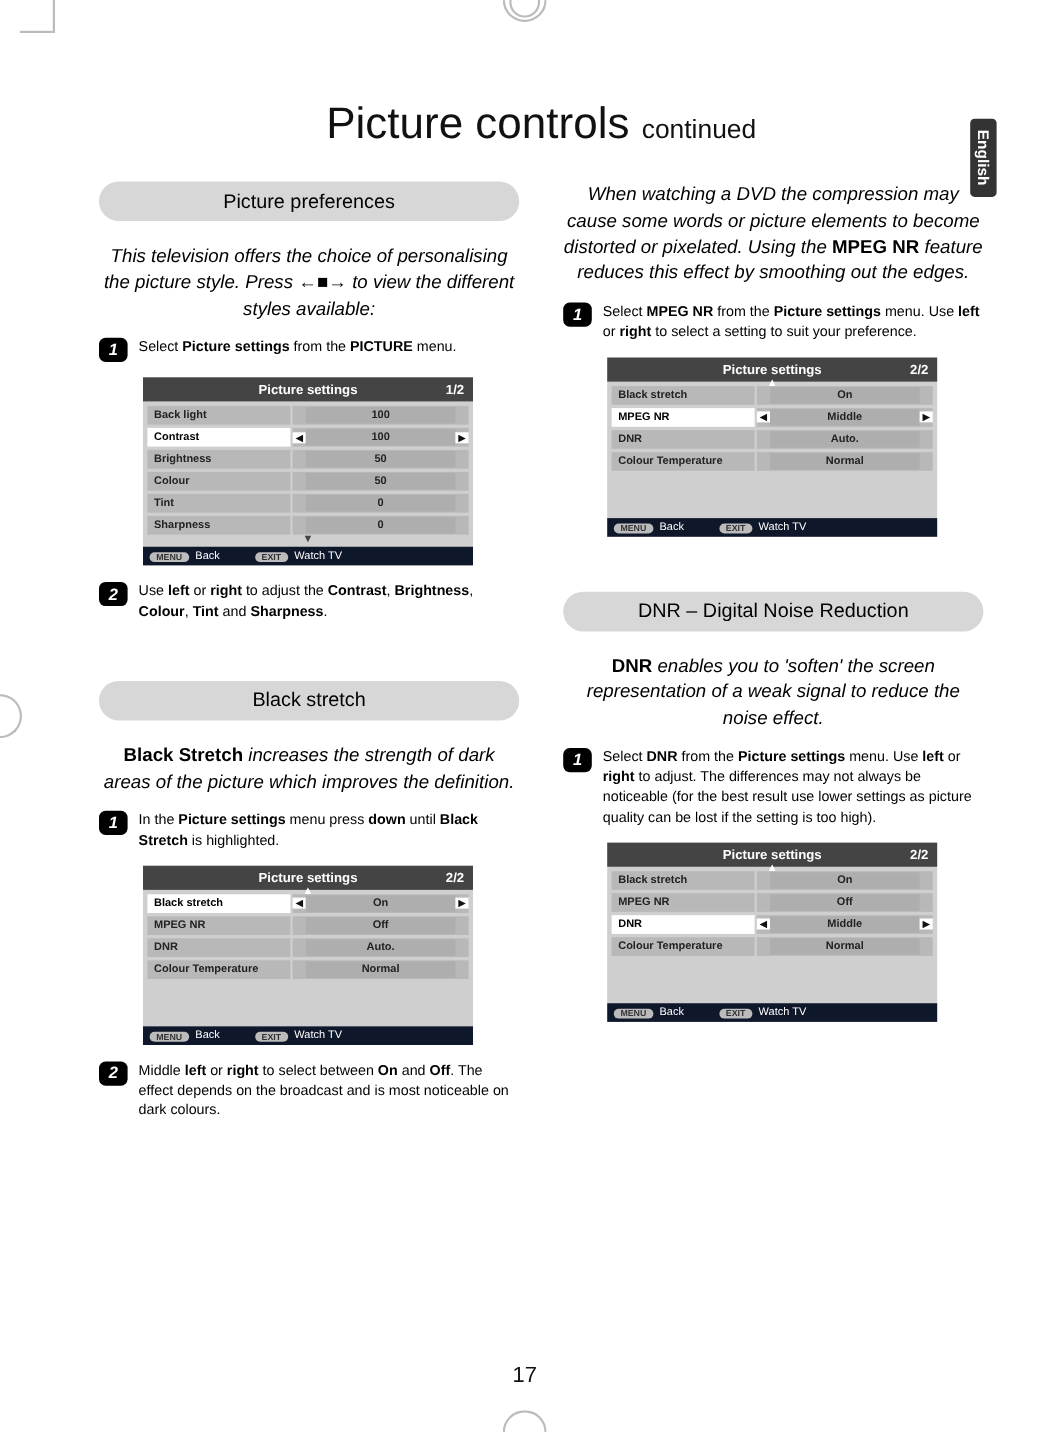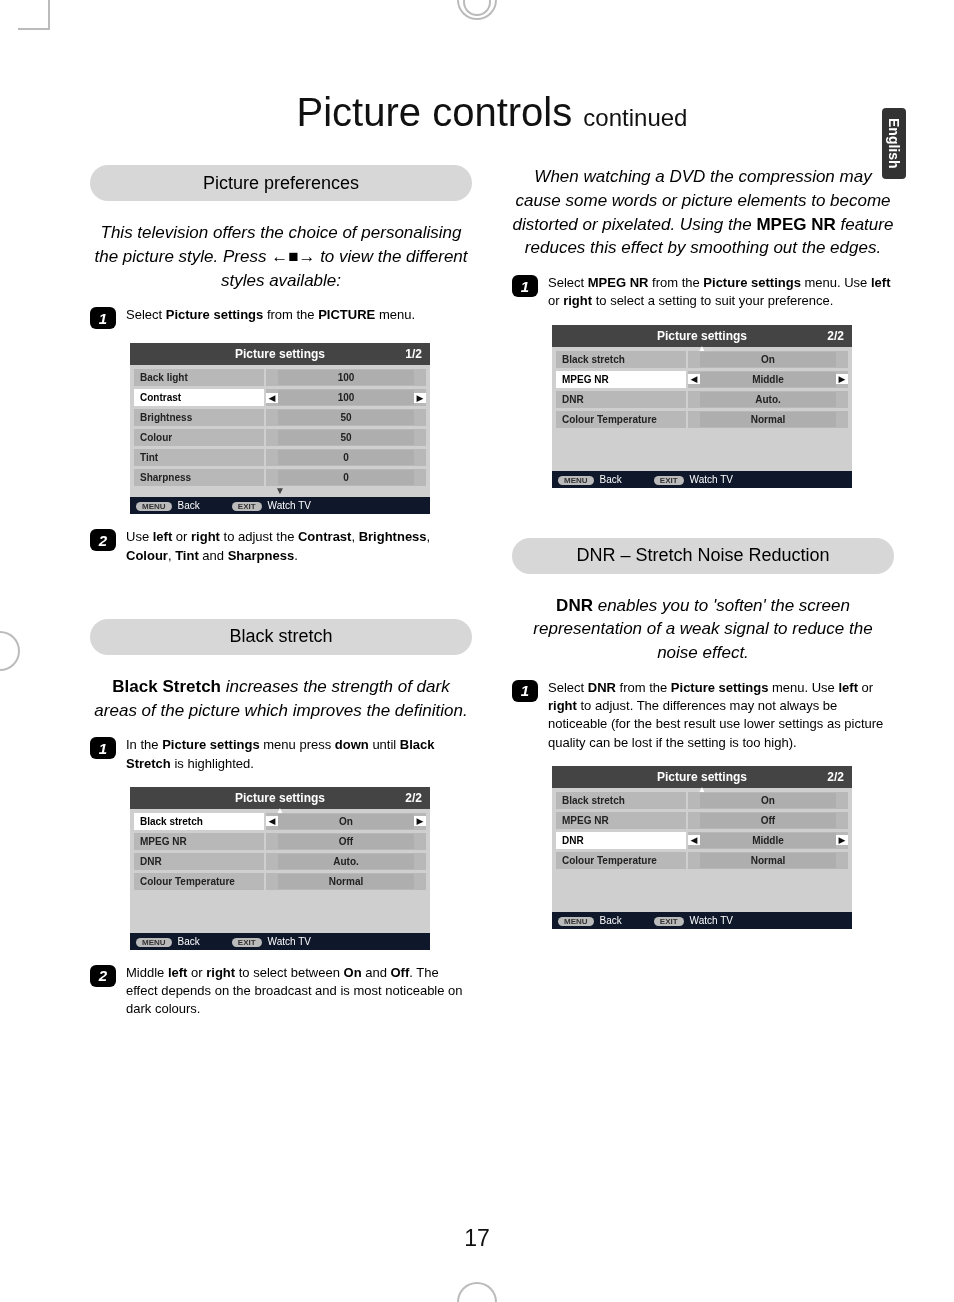--- a/index.html
+++ b/index.html
@@ -189,24 +189,24 @@
     background: #bbb;
     color: #333;
     border-radius: 8px;
     padding: 0 6px;
     font-size: 8px;
     font-weight: bold;
   }
   .spacer { height: 40px; }
   .page-number {
     position: absolute;
-    bottom: 50px;
+    bottom: 40px;
     left: 50%;
     transform: translateX(-50%);
-    font-size: 23px;
+    font-size: 20px;
     color: #111;
   }
   .osd-body.extra-pad { padding-bottom: 40px; }
 </style>
 </head>
 <body>
 
 <div class="page">
 
   <div class="crop-top-left"></div>
@@ -440,21 +440,21 @@
           <span class="osd-btn">MENU</span>
           <span>Back</span>
           <span style="width:20px"></span>
           <span class="osd-btn">EXIT</span>
           <span>Watch TV</span>
         </div>
       </div>
 
       <div class="spacer"></div>
 
-      <div class="section-head">DNR – Stretch Noise Reduction</div>
+      <div class="section-head">DNR – Digital Noise Reduction</div>
 
       <p class="intro">
         <span class="b">DNR</span><span> enables you to 'soften' the screen representation of a weak signal to reduce the noise effect.</span>
       </p>
 
       <div class="step">
         <div class="step-num">1</div>
         <div class="step-text">
           <span>Select </span><span class="b">DNR</span><span> from the </span><span class="b">Picture settings</span><span> menu. Use </span><span class="b">left</span><span> or </span><span class="b">right</span><span> to adjust. The differences may not always be noticeable (for the best result use lower settings as picture quality can be lost if the setting is too high).</span>
         </div>

